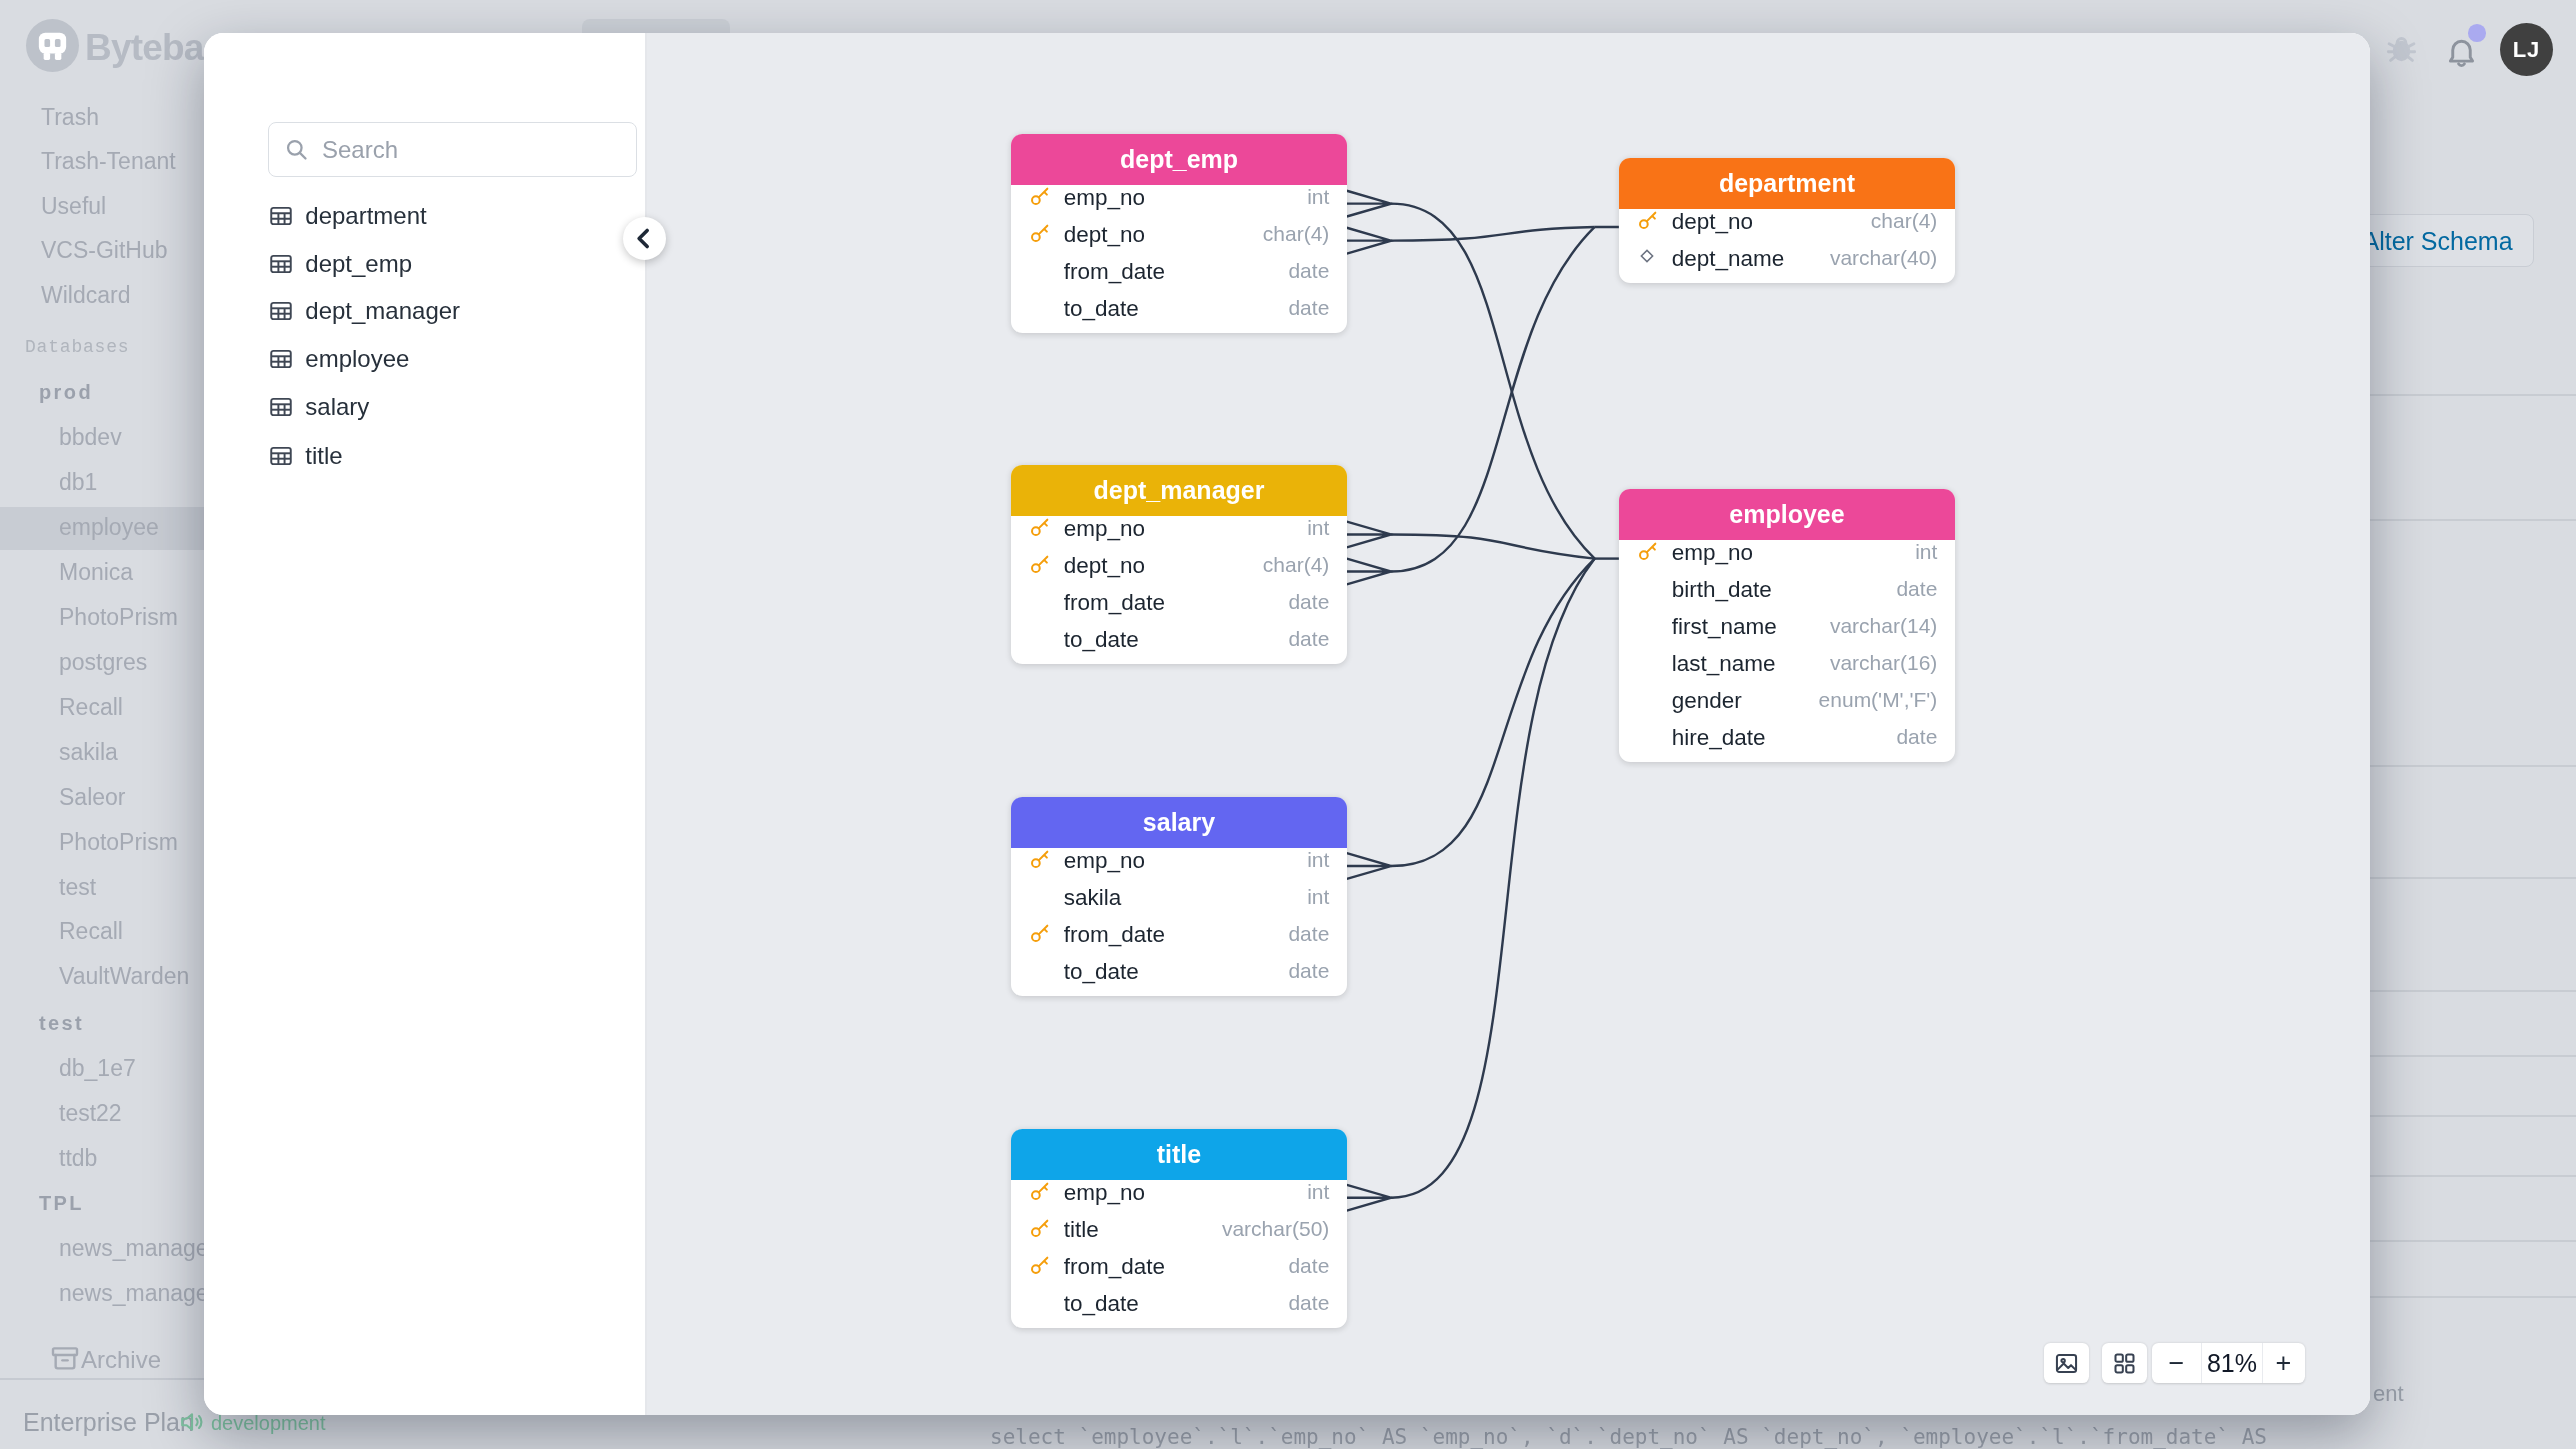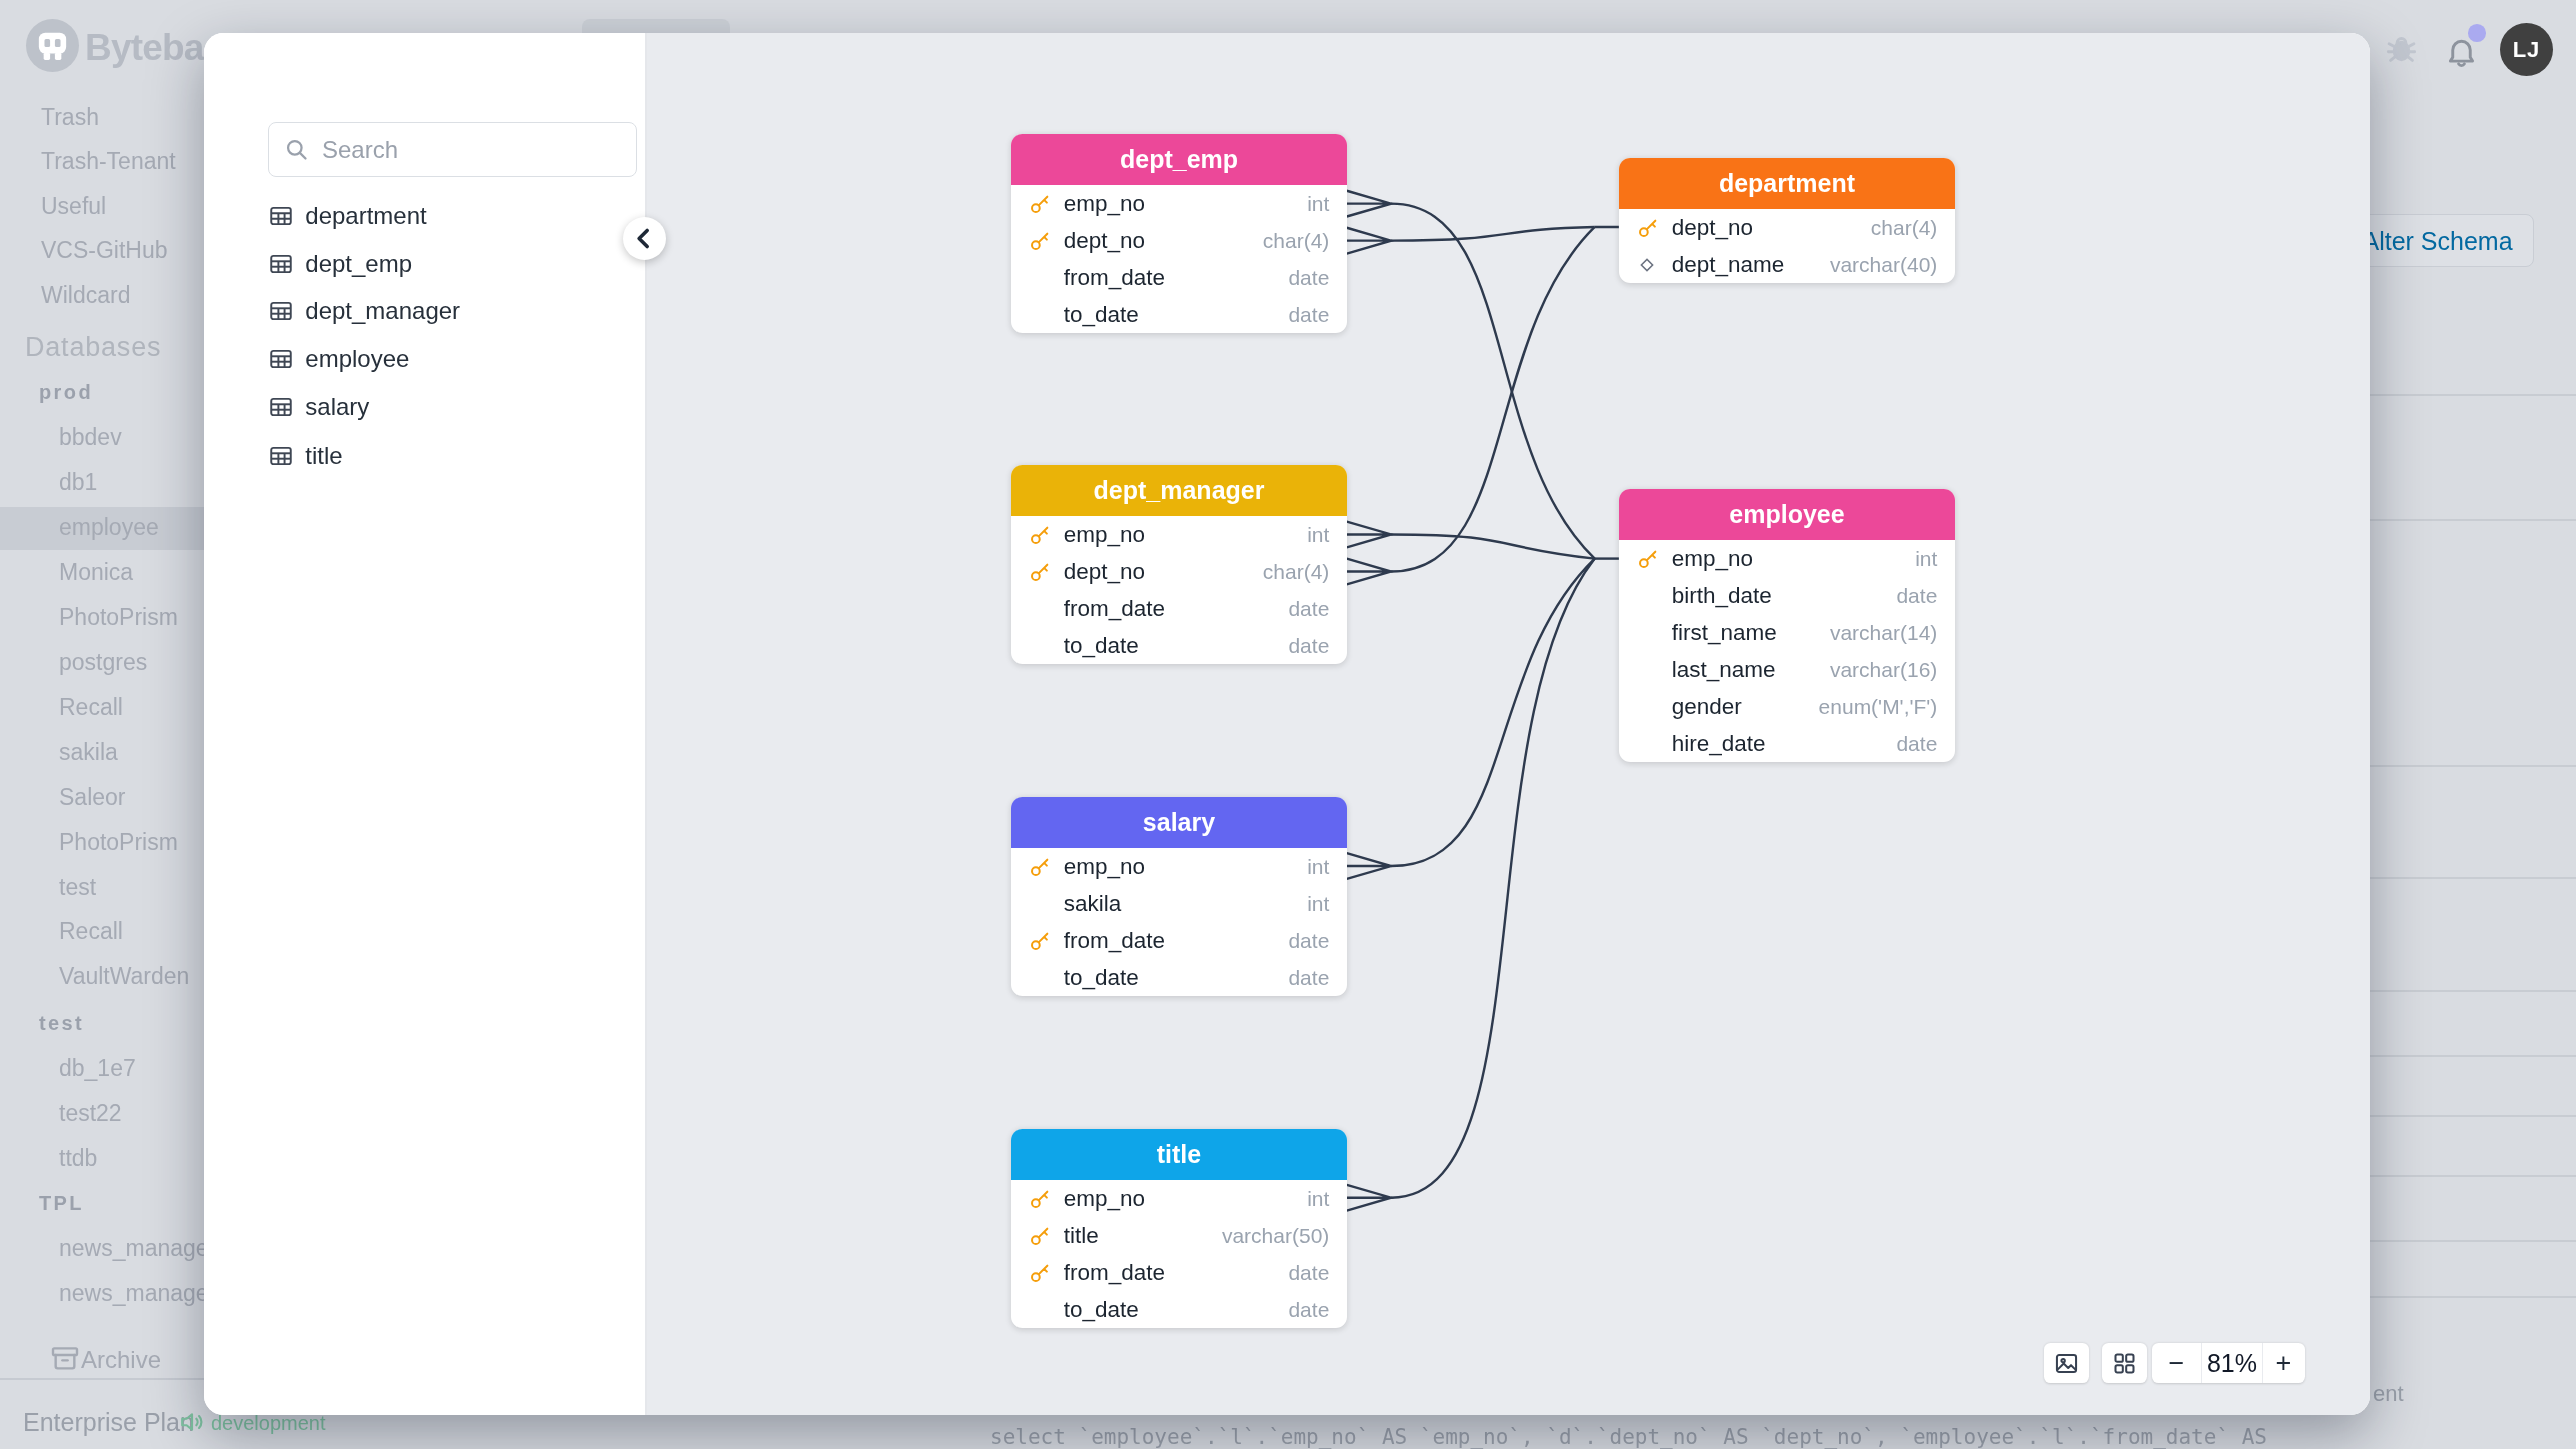--- a/index.html
+++ b/index.html
@@ -4,21 +4,21 @@
 <style>
   html,body{margin:0;padding:0;}
   body{width:2576px;height:1449px;overflow:hidden;font-family:"Liberation Sans","DejaVu Sans",sans-serif;}
   .page{position:relative;width:2576px;height:1449px;background:#d9dce1;overflow:hidden;}
 
   
   .logo-circle{position:absolute;left:26px;top:19.3px;width:53px;height:53px;border-radius:50%;background:#bdc2ca;}
   .brand-text{position:absolute;left:85px;top:27px;font-size:37px;font-weight:700;color:#b6bbc4;letter-spacing:-0.8px;}
   .top-ghost-btn{position:absolute;left:582px;top:18.5px;width:148px;height:35px;border-radius:8px;background:#cdd1d7;}
   .sb-item{position:absolute;left:41px;height:32px;line-height:32px;font-size:23px;color:#a5aab4;white-space:nowrap;}
-  .sb-section{position:absolute;left:25px;height:29px;line-height:29px;font-size:27px;color:#b0b5bd;letter-spacing:0.8px;}
+  .sb-section{position:absolute;left:25px;height:29px;line-height:29px;font-size:18px;color:#b0b5bd;letter-spacing:0.8px;font-family:Liberation Mono, monospace;}
   .sb-group{position:absolute;left:39px;height:29px;line-height:29px;font-size:20px;font-weight:700;color:#9ba1ac;letter-spacing:2.4px;}
   .sb-db{left:59px;}
   .sb-highlight{position:absolute;left:0;top:507px;width:206px;height:43px;background:#c8ccd3;}
   .sb-divider{position:absolute;left:0;top:1378px;width:204px;height:1.6px;background:#c6cad1;}
   .plan-text{position:absolute;left:23px;top:1406px;font-size:25px;color:#9aa0aa;height:32px;line-height:32px;}
   .env-text{position:absolute;left:211px;top:1410px;font-size:20px;color:#7fc3a1;height:26px;line-height:26px;}
   .speaker-wrap{position:absolute;left:179px;top:1409px;width:26px;height:26px;}
   .archive-row{position:absolute;left:49px;top:1343px;height:35px;}
   .archive-label{position:absolute;left:81px;top:1344px;font-size:24px;color:#a5aab4;height:32px;line-height:32px;}
   .bug-wrap{position:absolute;left:2384px;top:32px;width:35px;height:35px;}
@@ -50,21 +50,21 @@
   .collapse-btn{position:absolute;left:419px;top:184px;width:43px;height:43px;border-radius:50%;background:#ffffff;border:none;
                 box-shadow:0 2.4px 8px rgba(0,0,0,.22);cursor:pointer;padding:0;z-index:5;}
 
   
   .canvas{position:absolute;left:443px;top:0;width:1724px;height:1382px;background:#e9ebef;}
   .rel-svg{position:absolute;left:0;top:0;}
   .card{position:absolute;width:336px;border-radius:11.3px;background:#ffffff;box-shadow:0 1.6px 6.4px rgba(0,0,0,.14);overflow:hidden;}
   .card-header{height:51px;line-height:51px;text-align:center;color:#ffffff;font-size:25px;font-weight:700;}
   .hdr-pink{background:#ec4899;}.hdr-orange{background:#f97316;}.hdr-gold{background:#eab308;}
   .hdr-indigo{background:#6366f1;}.hdr-sky{background:#0ea5e9;}
-  .col-row{height:37px;display:flex;align-items:center;padding:0 17.7px;}
+  .col-row{height:37px;display:flex;align-items:flex-start;padding:0 17.7px;}
   .col-ico{width:35px;flex:0 0 35px;display:flex;align-items:center;}
   .col-name{font-size:22.5px;color:#1c2530;font-weight:500;white-space:nowrap;}
   .col-type{margin-left:auto;font-size:21px;color:#9aa3af;white-space:nowrap;}
 
   .ctl-btn{position:absolute;width:45px;height:40px;background:#ffffff;border:none;border-radius:6.4px;
            box-shadow:0 0.8px 2.4px rgba(0,0,0,.15);cursor:pointer;padding:0;}
   .zoom-group{position:absolute;left:1505px;top:1310px;width:153px;height:40px;background:#ffffff;border-radius:6.4px;
               box-shadow:0 0.8px 2.4px rgba(0,0,0,.15);display:flex;}
   .zoom-cell{display:flex;align-items:center;justify-content:center;font-size:27px;color:#1f2937;background:none;border:none;cursor:pointer;padding:0;}
   .zoom-out{width:50px;border-right:1.6px solid #e9ebef;}

